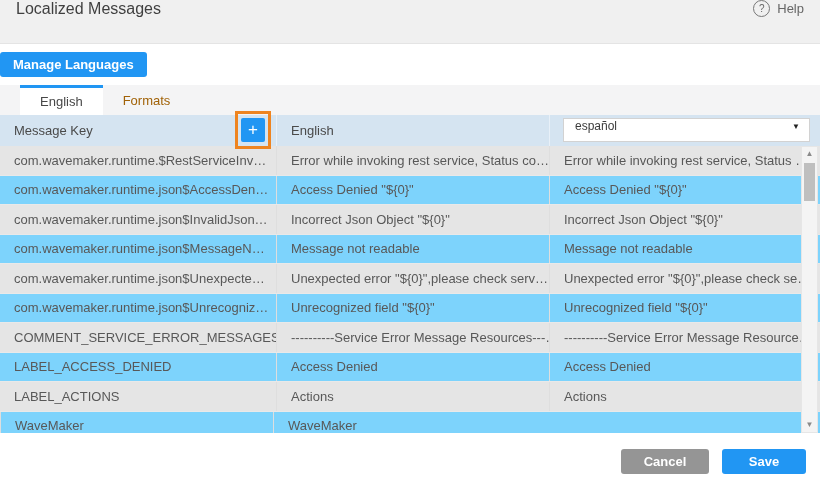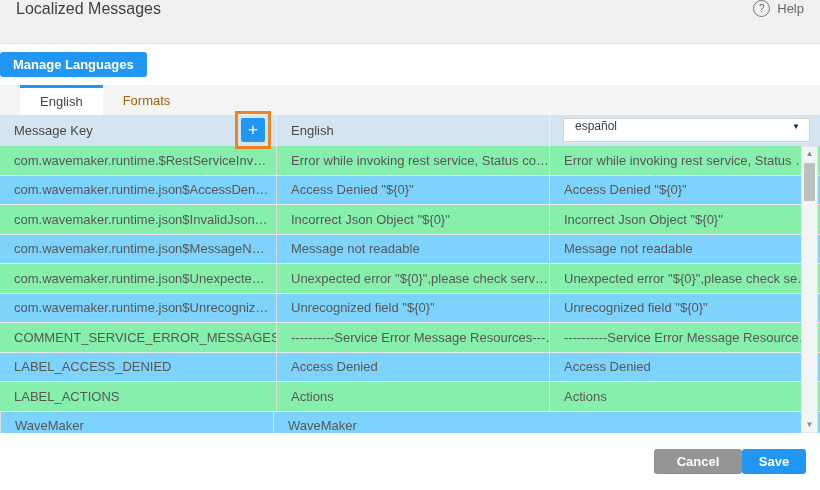--- a/index.html
+++ b/index.html
@@ -68,21 +68,21 @@
   }
   .c0{width:276px;}
   .c1{width:273px;border-left:1px solid #dedede;}
   .c2{width:252px;border-left:1px solid #dedede;}
   .thead .c1,.thead .c2{border-left:1px solid #e8f0f8;}
   .tbody{height:287px;overflow:hidden;background:#fff;}
   .trow{
     display:flex;height:29.5px;font-size:13px;color:#585858;
     box-sizing:border-box;border-bottom:1px solid #e9e9e9;
   }
-  .trow.odd{background:#86efac;}
+  .trow.odd{background:#e5e5e5;}
   .trow.even{background:#7dd3fc;}
   
   .add-btn{
     position:absolute;left:241px;top:118px;width:24px;height:24px;
     background:#2196f3;color:#fff;border:none;border-radius:2px;
     font-size:17px;line-height:22px;text-align:center;cursor:pointer;padding:0;
     font-family:"Liberation Sans", sans-serif;
   }
   .highlight-box{
     position:absolute;left:235px;top:111px;width:36px;height:38px;
@@ -108,29 +108,29 @@
   .sb-up{top:0;}
   .sb-down{bottom:0;}
   .sb-thumb{
     position:absolute;left:2px;top:16px;width:11px;height:38px;
     background:#bfbfbf;cursor:pointer;
   }
   
   .footer{
     position:absolute;left:0;bottom:0;width:100%;height:57px;background:#fff;
     display:flex;justify-content:flex-end;align-items:flex-start;
-    padding:16px 14px 0 0;box-sizing:border-box;
+    gap:13px;padding:16px 14px 0 0;box-sizing:border-box;
   }
   .btn-cancel{
     width:88px;height:25px;background:#959595;color:#fff;border:none;
     border-radius:3px;font-size:13px;font-weight:bold;cursor:pointer;
     font-family:"Liberation Sans", sans-serif;
   }
   .btn-save{
-    width:64px;height:25px;background:#2196f3;color:#fff;border:none;
+    width:84px;height:25px;background:#2196f3;color:#fff;border:none;
     border-radius:3px;font-size:13px;font-weight:bold;cursor:pointer;
     font-family:"Liberation Sans", sans-serif;
   }
 </style>
 </head>
 <body>
 
 <div class="titlebar">
   <div class="title">Localized Messages</div>
   <div class="help">

